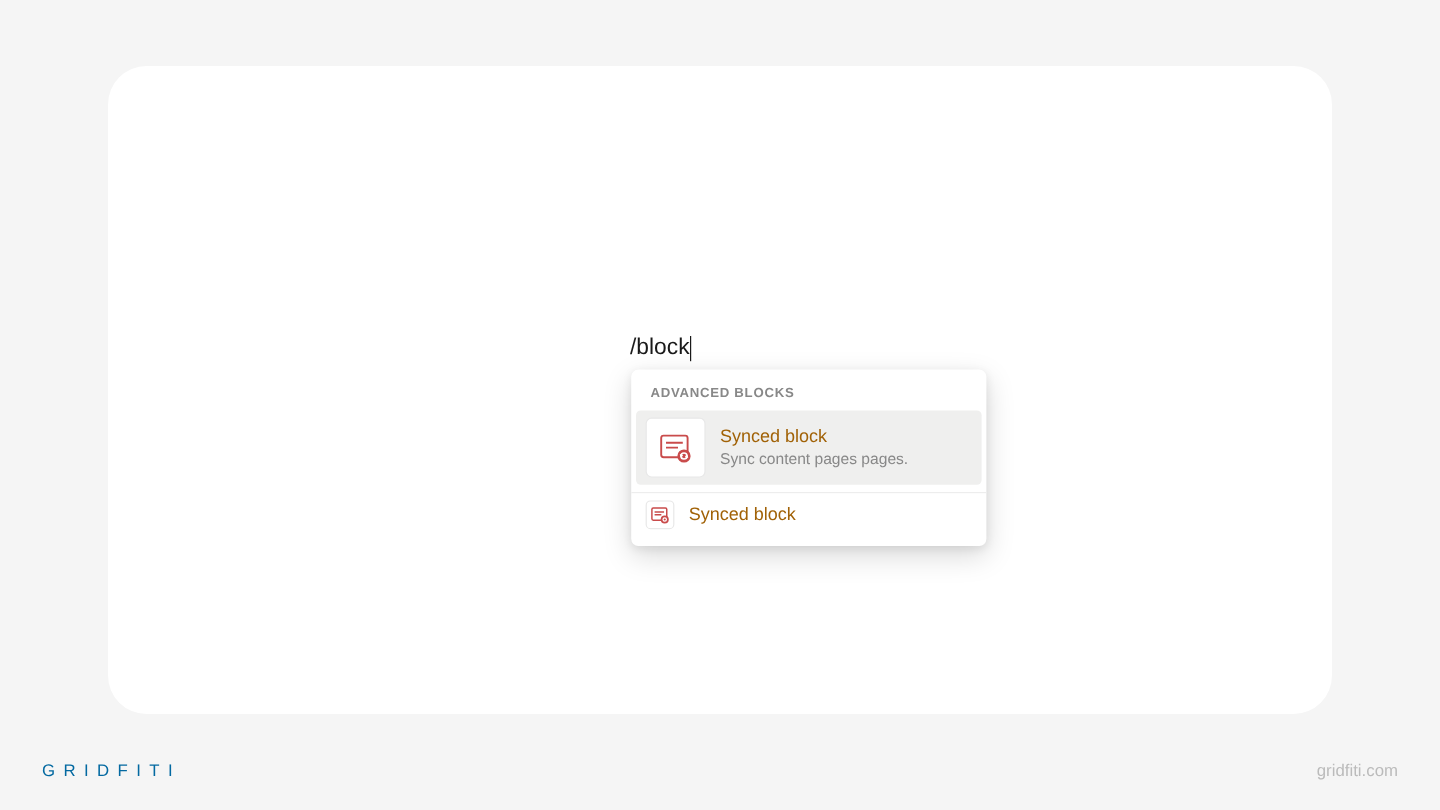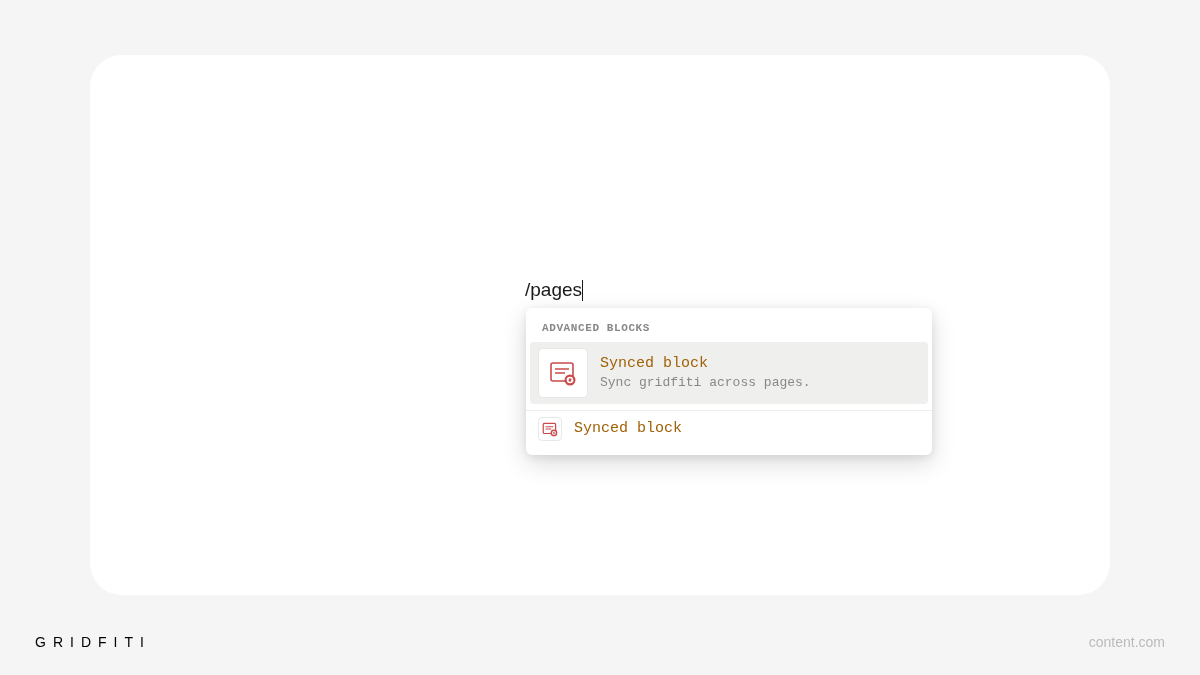--- a/index.html
+++ b/index.html
@@ -39,26 +39,25 @@
       width: 1px;
       height: 21px;
       background: #1a1a1a;
       margin-left: 0px;
       vertical-align: middle;
     }
     .dropdown {
       position: absolute;
       left: 436px;
       top: 253px;
-      width: 406px;
+      width: 296px;
       background: #ffffff;
       border-radius: 6px;
       box-shadow: 0 8px 24px rgba(0,0,0,0.15), 0 2px 8px rgba(0,0,0,0.08);
       overflow: hidden;
-      font-family: Liberation Mono, monospace;
     }
     .section-header {
       padding: 14px 16px 8px 16px;
       font-size: 11px;
       font-weight: 600;
       letter-spacing: 0.6px;
       color: #888;
       text-transform: uppercase;
     }
     .menu-item {
@@ -127,39 +126,39 @@
       margin: 0 4px 8px 4px;
       border-radius: 4px;
       cursor: pointer;
     }
     .footer-left {
       position: absolute;
       left: 35px;
       bottom: 25px;
       font-size: 14px;
       letter-spacing: 7px;
-      color: #000000;
+      color: #0369a1;
       font-weight: 400;
     }
     .footer-right {
       position: absolute;
       right: 35px;
       bottom: 25px;
       font-size: 14px;
       color: #bbb;
       font-weight: 400;
     }
   </style>
 </head>
 <body>
 
 <div class="canvas">
 
   <div class="slash-command">
-    <span>/pages</span>
+    <span>/block</span>
       <span class="cursor"></span>
   </div>
 
   <div class="dropdown">
 
     <div class="section-header">ADVANCED BLOCKS</div>
 
     <div class="menu-item large highlighted">
       <div class="icon-box-large">
         <svg width="32" height="32" viewBox="0 0 32 32">
@@ -167,21 +166,21 @@
           <line x1="8" y1="12" x2="22" y2="12" stroke="#c94b4b" stroke-width="1.6"></line>
           <line x1="8" y1="16" x2="18" y2="16" stroke="#c94b4b" stroke-width="1.6"></line>
           <circle cx="23" cy="23" r="5.5" fill="#c94b4b"></circle>
           <path d="M 20.5 23 A 2.5 2.5 0 0 1 25.5 23 M 25.5 23 A 2.5 2.5 0 0 1 20.5 23" fill="none" stroke="#ffffff" stroke-width="1.4"></path>
           <path d="M 20 21.5 L 20.5 23 L 22 22.5" fill="none" stroke="#ffffff" stroke-width="1.2"></path>
           <path d="M 26 24.5 L 25.5 23 L 24 23.5" fill="none" stroke="#ffffff" stroke-width="1.2"></path>
         </svg>
       </div>
       <div class="item-text">
         <div class="item-title">Synced block</div>
-        <div class="item-subtitle">Sync gridfiti across pages.</div>
+        <div class="item-subtitle">Sync content pages pages.</div>
       </div>
     </div>
 
     <div class="divider"></div>
 
 
     <div class="turn-into-item">
       <div class="icon-box-small">
         <svg width="18" height="18" viewBox="0 0 32 32">
           <rect x="4" y="6" width="22" height="18" rx="2" fill="none" stroke="#c94b4b" stroke-width="2.2"></rect>
@@ -191,13 +190,13 @@
           <path d="M 20.5 23 A 2.5 2.5 0 0 1 25.5 23 M 25.5 23 A 2.5 2.5 0 0 1 20.5 23" fill="none" stroke="#ffffff" stroke-width="1.8"></path>
         </svg>
       </div>
       <div class="item-title">Synced block</div>
     </div>
 
   </div>
 </div>
 
 <div class="footer-left">GRIDFITI</div>
-<div class="footer-right">content.com</div>
+<div class="footer-right">gridfiti.com</div>
 
 </body></html>

